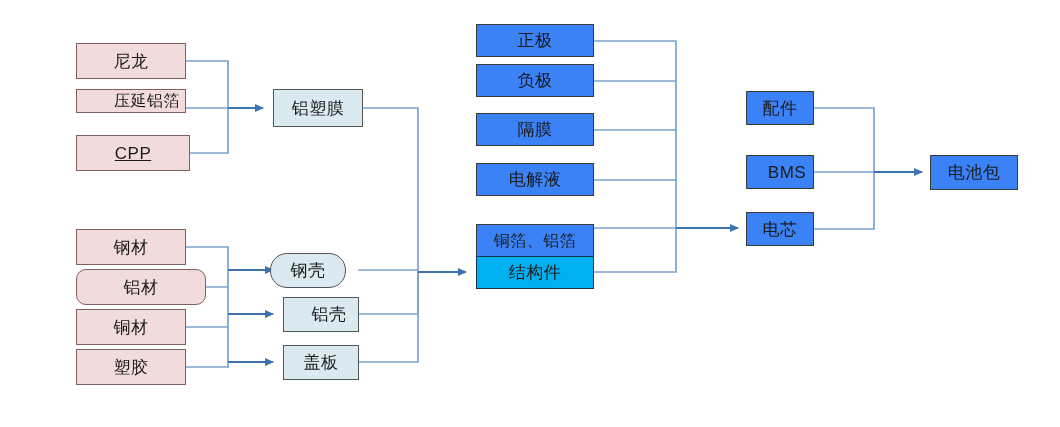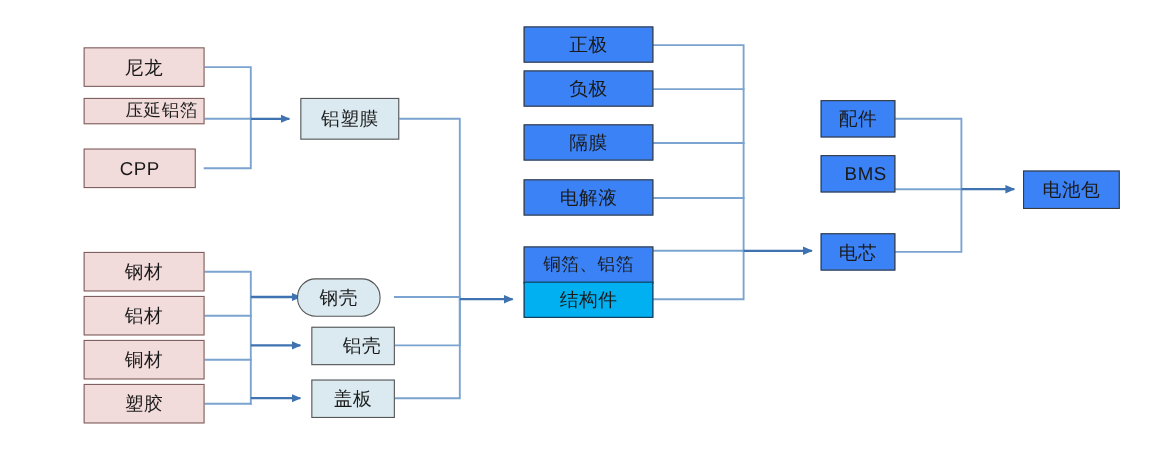--- a/index.html
+++ b/index.html
@@ -119,34 +119,34 @@
     </g>
 
     <g stroke="#3f72b0" stroke-width="2.1" fill="none" marker-end="url(#arrowhead)">
       <path d="M874,172 L922,172"></path>
     </g>
   </svg>
 
   <div id="nodes">
       <div class="node pink" style="left: 76px; top: 43px; width: 110px; height: 36px;">尼龙</div>
       <div class="node pink small" style="left: 76px; top: 89px; width: 110px; height: 24px; padding-left: 32px;">压延铝箔</div>
-      <div class="node pink" style="left: 76px; top: 135px; width: 102px; height: 36px;">CPP</div>
+      <div class="node pink" style="left: 76px; top: 135px; width: 114px; height: 36px; text-decoration: underline;">CPP</div>
       <div class="node pink" style="left: 76px; top: 229px; width: 110px; height: 36px;">钢材</div>
-      <div class="node pink" style="left: 76px; top: 269px; width: 110px; height: 36px;">铝材</div>
+      <div class="node pink" style="left: 76px; top: 269px; width: 130px; height: 36px; border-radius: 10px;">铝材</div>
       <div class="node pink" style="left: 76px; top: 309px; width: 110px; height: 36px;">铜材</div>
       <div class="node pink" style="left: 76px; top: 349px; width: 110px; height: 36px;">塑胶</div>
       <div class="node lightblue" style="left: 273px; top: 89px; width: 90px; height: 38px;">铝塑膜</div>
       <div class="node lightblue" style="left: 270px; top: 253px; width: 76px; height: 35px; border-radius: 17px;">钢壳</div>
       <div class="node lightblue" style="left: 283px; top: 297px; width: 76px; height: 35px; padding-left: 16px;">铝壳</div>
       <div class="node lightblue" style="left: 283px; top: 345px; width: 76px; height: 35px;">盖板</div>
       <div class="node plain" style="left: 476px; top: 24px; width: 118px; height: 33px;">正极</div>
       <div class="node plain" style="left: 476px; top: 64px; width: 118px; height: 33px;">负极</div>
       <div class="node plain" style="left: 476px; top: 113px; width: 118px; height: 33px;">隔膜</div>
       <div class="node plain" style="left: 476px; top: 163px; width: 118px; height: 33px;">电解液</div>
       <div class="node plain small" style="left: 476px; top: 224px; width: 118px; height: 34px;">铜箔、铝箔</div>
       <div class="node cyan" style="left: 476px; top: 256px; width: 118px; height: 33px;">结构件</div>
       <div class="node plain" style="left: 746px; top: 91px; width: 68px; height: 34px;">配件</div>
-      <div class="node plain" style="left: 746px; top: 141px; width: 68px; height: 34px; padding-left: 14px;">BMS</div>
+      <div class="node plain" style="left: 746px; top: 155px; width: 68px; height: 34px; padding-left: 14px;">BMS</div>
       <div class="node plain" style="left: 746px; top: 212px; width: 68px; height: 34px;">电芯</div>
       <div class="node plain" style="left: 930px; top: 155px; width: 88px; height: 35px;">电池包</div>
     </div>
 
 </div>
 
 </body></html>

